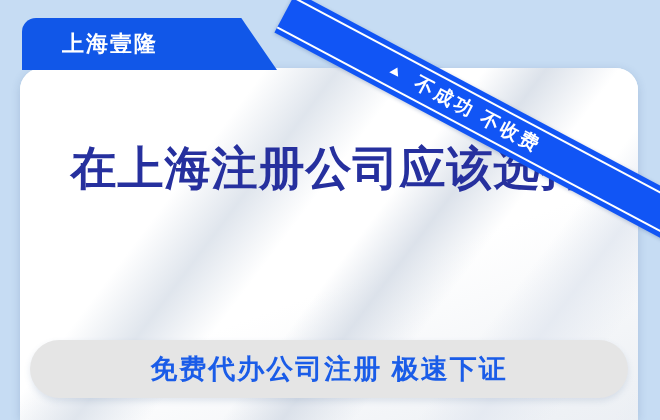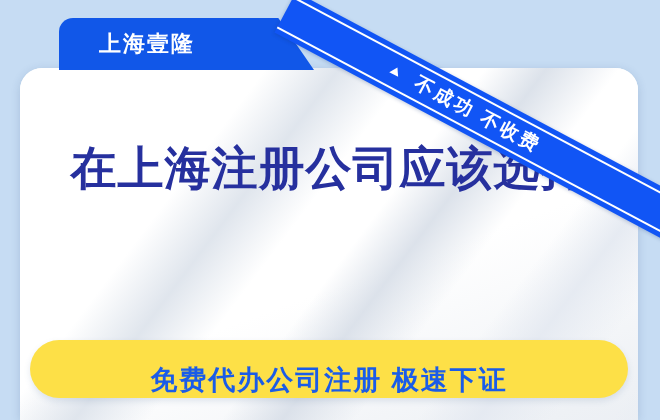--- a/index.html
+++ b/index.html
@@ -39,21 +39,20 @@
 
   
   #brand-tab {
     position:absolute;
     left:22px; top:18px;
     width:255px; height:52px;
     background:#1157e8;
     border-radius:14px 16px 0 0;
     clip-path: polygon(0 0, 86% 0, 100% 100%, 0 100%);
     z-index:4;
-    margin-left:37px;
   }
   #brand-tab .tab-inner{
     position:absolute; inset:0;
     display:flex; align-items:center;
   }
   #brand-tab-label {
     color:#ffffff;
     font-size:22px;
     font-weight:bold;
     letter-spacing:2px;
@@ -112,23 +111,23 @@
     line-height:1.48;
     letter-spacing:1px;
     white-space:nowrap;
   }
 
   
   #footer-pill {
     position:absolute;
     left:10px; bottom:22px;
     width:598px; height:58px;
-    background:#fde047;
+    background:#e5e5e5;
     border-radius:29px;
-    display:flex; align-items:flex-end; justify-content:center;
+    display:flex; align-items:center; justify-content:center;
     box-shadow:0 3px 6px rgba(90,120,160,.16);
     z-index:3;
   }
   #footer-pill-text {
     color:#1a5ce8;
     font-size:27px;
     font-weight:bold;
     letter-spacing:2px;
     white-space:nowrap;
   }

